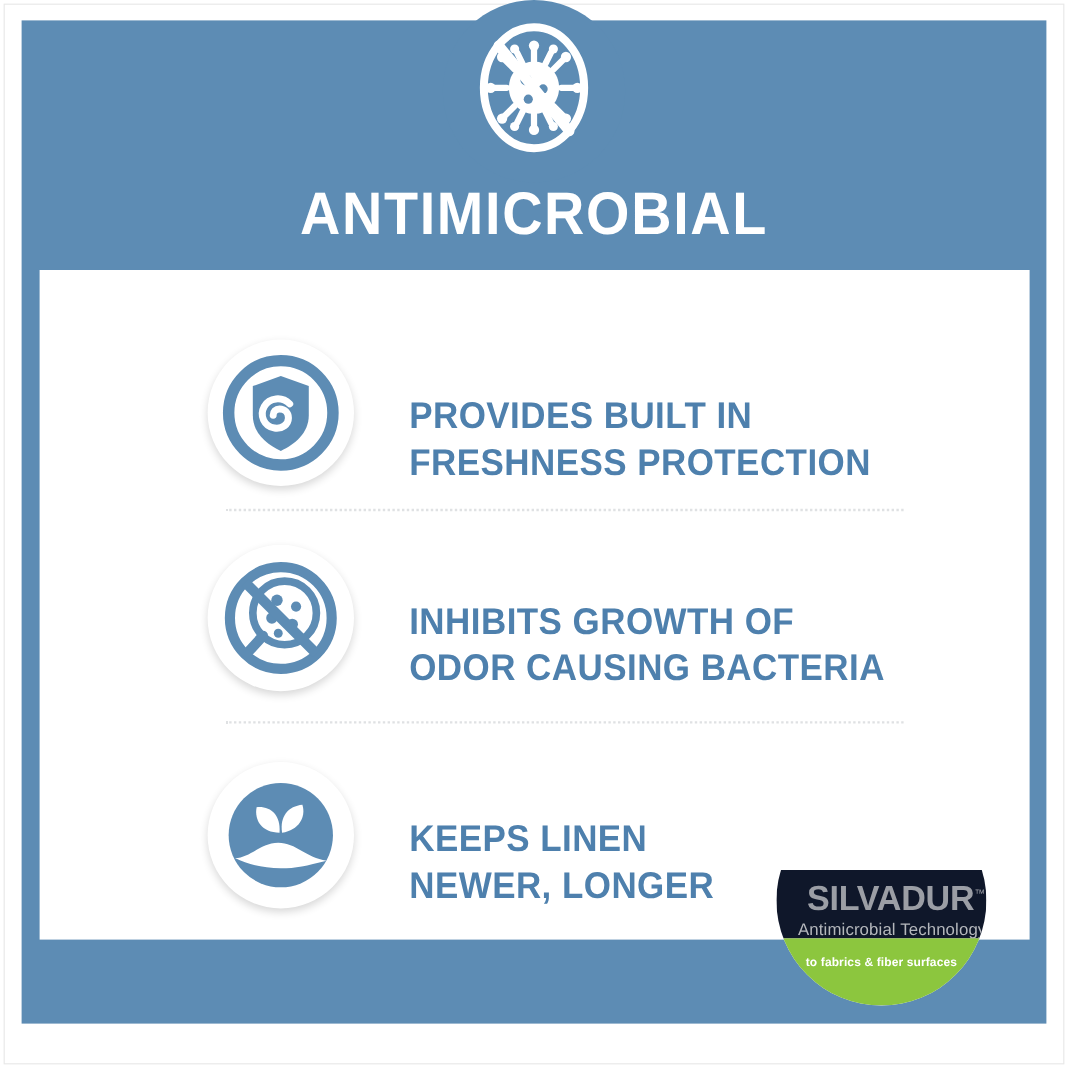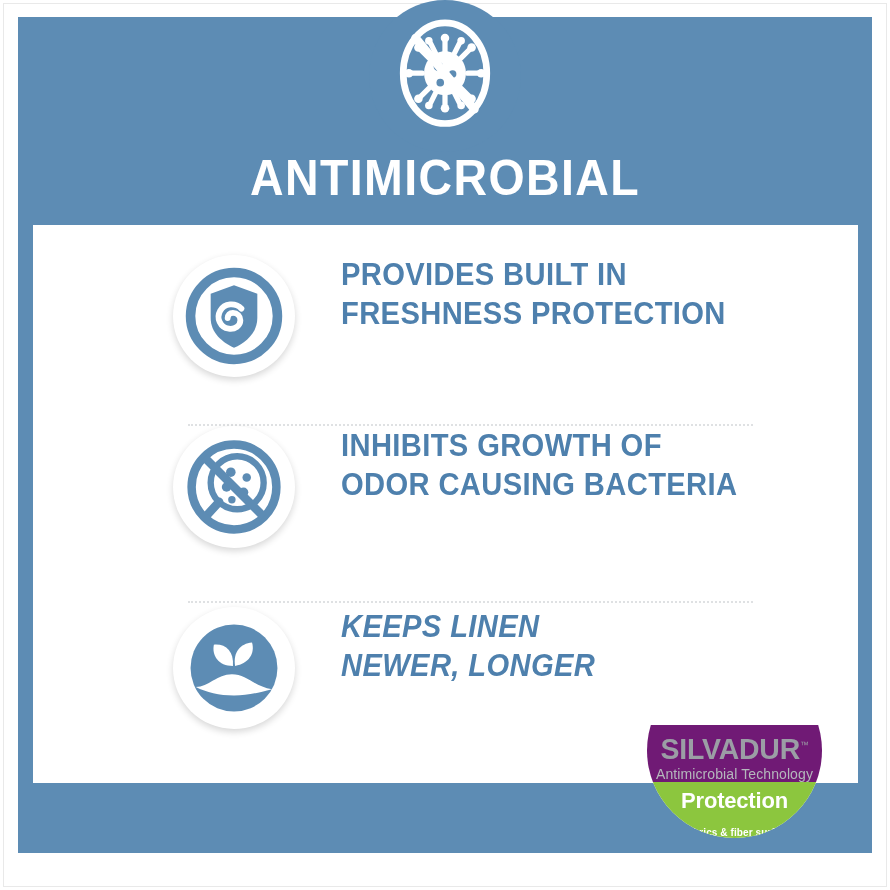--- a/index.html
+++ b/index.html
@@ -115,25 +115,25 @@
     width: 825px;
     height: 558px;
   }
 
   .feature-row {
     position: absolute;
     left: 140px;
     width: 640px;
     height: 150px;
     display: flex;
-    align-items: flex-start;
+    align-items: flex-end;
   }
   .feature-row.r1 { top: 30px; }
   .feature-row.r2 { top: 201px; }
-  .feature-row.r3 { top: 382px; font-style: italic; }
+  .feature-row.r3 { top: 382px; }
 
   .feature-icon {
     position: relative;
     width: 122px;
     height: 122px;
     flex: 0 0 122px;
     border-radius: 50%;
     background: #ffffff;
     box-shadow: 0 3px 7px rgba(0,0,0,0.16);
     display: flex;
@@ -196,22 +196,22 @@
     font-size: 19px;
     font-family: "Liberation Sans", sans-serif;
     letter-spacing: 0.2px;
     margin-top: 14px;
   }
   .silvadur .band-mid {
     position: absolute;
     left: 0; top: 62px;
     width: 175px;
     height: 57px;
-    background: #701a75;
-    text-align: center;
+    background: #0f172a;
+    text-align: right;
   }
   .silvadur .brand {
     position: relative;
     display: inline-block;
     color: #9b9ea5;
     font-family: "Liberation Sans", sans-serif;
     font-weight: bold;
     font-size: 29px;
     letter-spacing: -0.2px;
     line-height: 1;
@@ -389,20 +389,19 @@
         </div>
 
       </div>
 
       <div class="silvadur">
         <div class="band-mid">
           <span class="brand"><span>SILVADUR</span><span class="tm">™</span></span>
           <span class="tagline">Antimicrobial Technology</span>
         </div>
         <div class="band-bot">
-          <span class="prot">Protection</span>
           <span class="prot-sub">to fabrics &amp; fiber surfaces</span>
         </div>
       </div>
 
     </div>
   </div>
 </div>
 
 </body></html>

